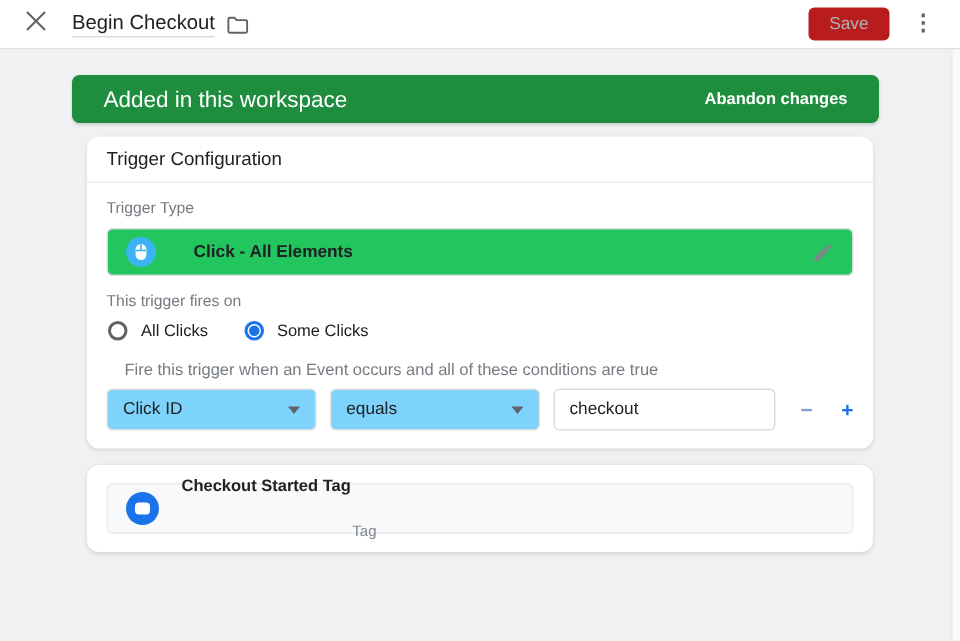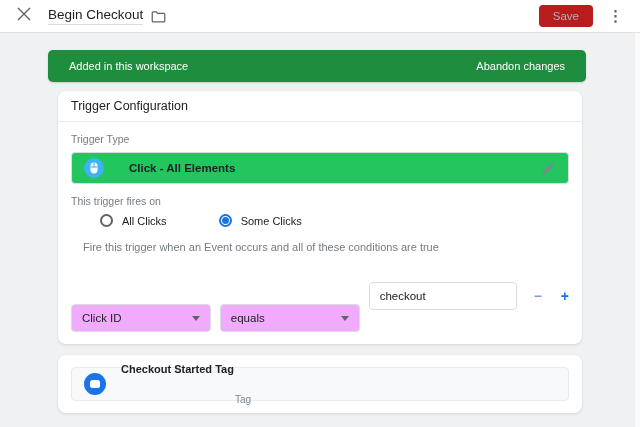--- a/index.html
+++ b/index.html
@@ -21,53 +21,53 @@
               font-size:11.5px; padding:5px 14px; font-family:inherit; }
   .kebab { color:#5f6368; font-size:15px; font-weight:bold; background:none; border:none;
            line-height:16px; padding:0 3px; cursor:pointer; }
 
   
   .content { position:relative; padding-top:17px; }
 
   .banner { margin:0 0 9px 48px; width:538px; height:32px; background:#1e8e3e; border-radius:5px;
             display:flex; align-items:center; justify-content:space-between; padding:0 21px;
             box-shadow:0 1px 2px rgba(60,64,67,.2); }
-  .banner-msg { color:#fff; font-size:11px; }
-  .banner-action { color:#fff; font-size:11px; font-weight:normal; background:none; border:none;
+  .banner-msg { color:#fff; font-size:15px; }
+  .banner-action { color:#fff; font-size:11px; font-weight:bold; background:none; border:none;
                    font-family:inherit; cursor:pointer; }
 
   .card { margin-left:58px; width:524px; background:#fff; border-radius:8px;
           box-shadow:0 1px 3px rgba(60,64,67,.16); }
   .trigger-card { margin-bottom:11px; }
   .card-title-row { height:31px; display:flex; align-items:center; padding:0 13px;
                     border-bottom:1px solid #e8eaed; }
   .card-title { font-size:12.5px; color:#202124; }
   .card-body { padding:11px 13px 12px; }
 
   .field-label { font-size:10.5px; color:#757b81; margin-bottom:7px; }
 
   .type-row { height:32px; border:1px solid #dadce0; border-radius:4px; background:#22c55e;
               display:flex; align-items:center; padding:0 12px; margin-bottom:11px; cursor:pointer; }
   .trigger-icon { width:20px; height:20px; flex:none; margin-right:25px; }
   .type-name { font-size:11.5px; font-weight:bold; color:#202124; flex:1; }
   .pencil { color:#80868b; display:flex; }
 
   .radio-row { display:flex; align-items:center; gap:24px; margin:0 0 14px 1px; }
-  .radio-opt { display:flex; align-items:center; gap:9px; cursor:pointer;margin-left:28px; }
+  .radio-opt { display:flex; align-items:center; gap:9px; cursor:pointer; }
   .radio-circle { width:13px; height:13px; border-radius:50%; border:2px solid #5f6368; flex:none;
                   display:flex; align-items:center; justify-content:center; }
   .radio-circle.sel { border-color:#1a73e8; }
   .radio-dot { width:7px; height:7px; border-radius:50%; background:#1a73e8; }
   .radio-label { font-size:11px; color:#202124; }
 
   .cond-intro { font-size:11px; color:#757b81; margin-bottom:6px;padding-left:12px; }
   .cond-row { display:flex; align-items:center; gap:9px; }
-  .select-box { width:148px; height:28px; border:1px solid #dadce0; border-radius:4px; background:#f0abfc;
+  .select-box { width:148px; height:28px; border:1px solid #dadce0; border-radius:4px; background:#7dd3fc;
                 display:flex; align-items:center; justify-content:space-between; padding:0 10px;
-                font-size:11.5px; color:#202124; cursor:pointer;margin-top:45px; }
+                font-size:11.5px; color:#202124; cursor:pointer; }
   .caret { width:0; height:0; border-left:4px solid transparent; border-right:4px solid transparent;
            border-top:5px solid #5f6368; }
   .value-input { width:148px; height:28px; border:1px solid #dadce0; border-radius:4px;
                  padding:0 10px; font-size:11.5px; color:#202124; font-family:inherit; outline:none; }
   .minus-btn { background:none; border:none; color:#7e9dd1; font-size:14px; font-weight:bold;
                margin-left:8px; cursor:pointer; font-family:inherit; }
   .plus-btn { background:none; border:none; color:#1a73e8; font-size:14px; font-weight:bold;
               margin-left:10px; cursor:pointer; font-family:inherit; }
 
   .refs-body { padding:12px 13px 12px; }

